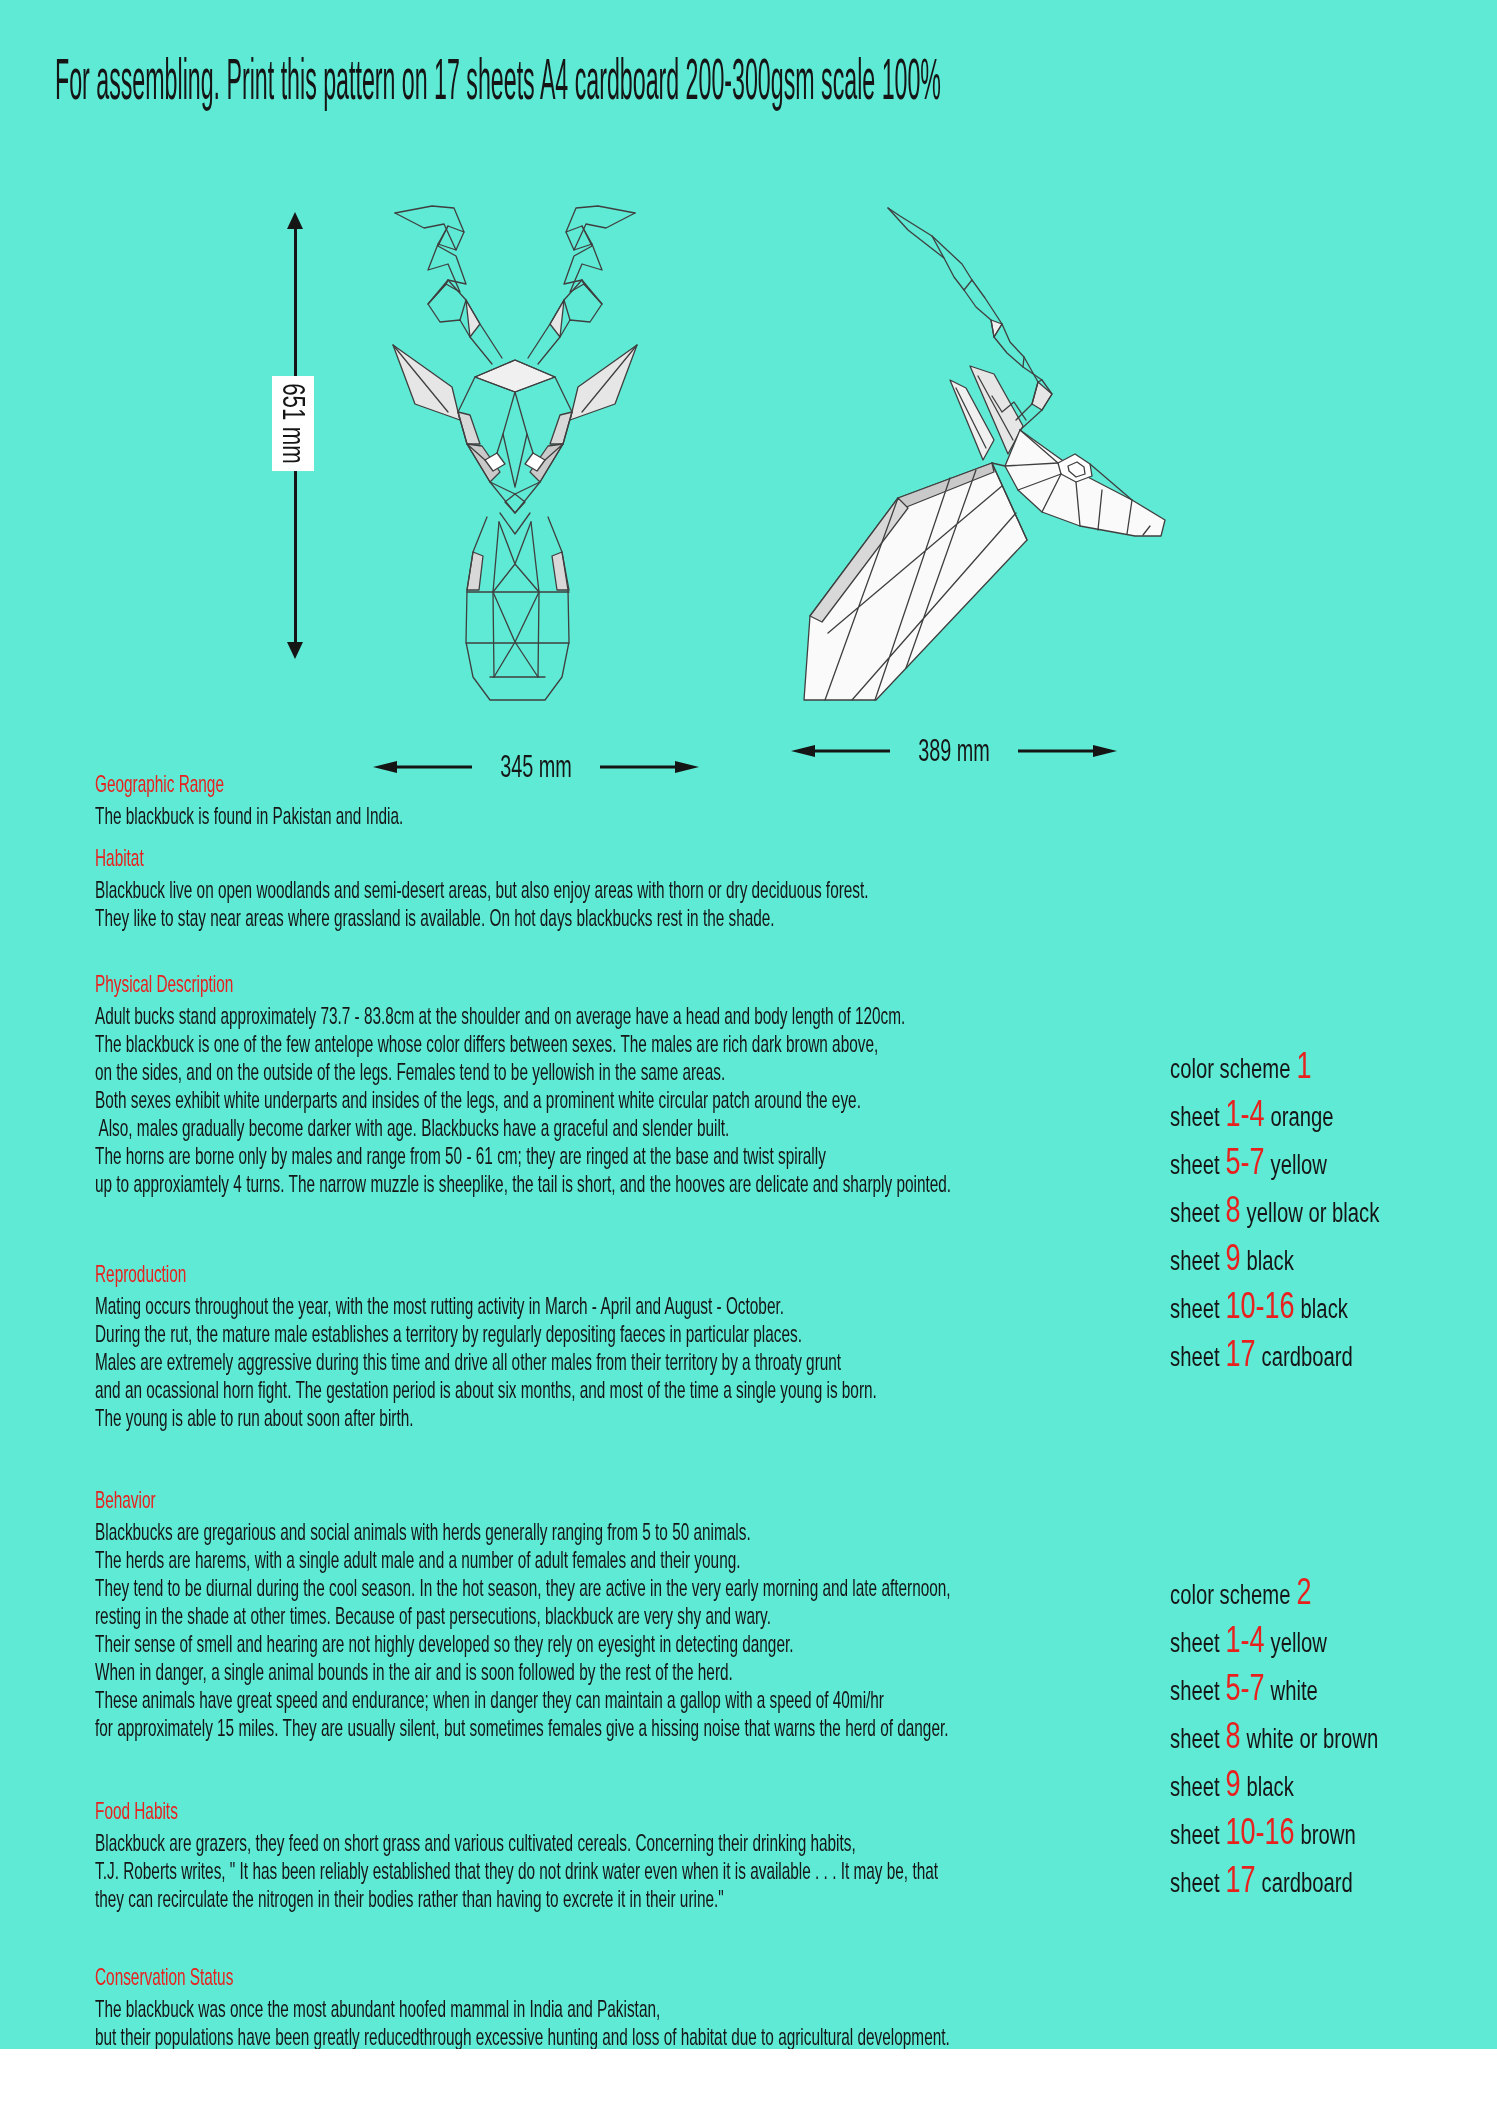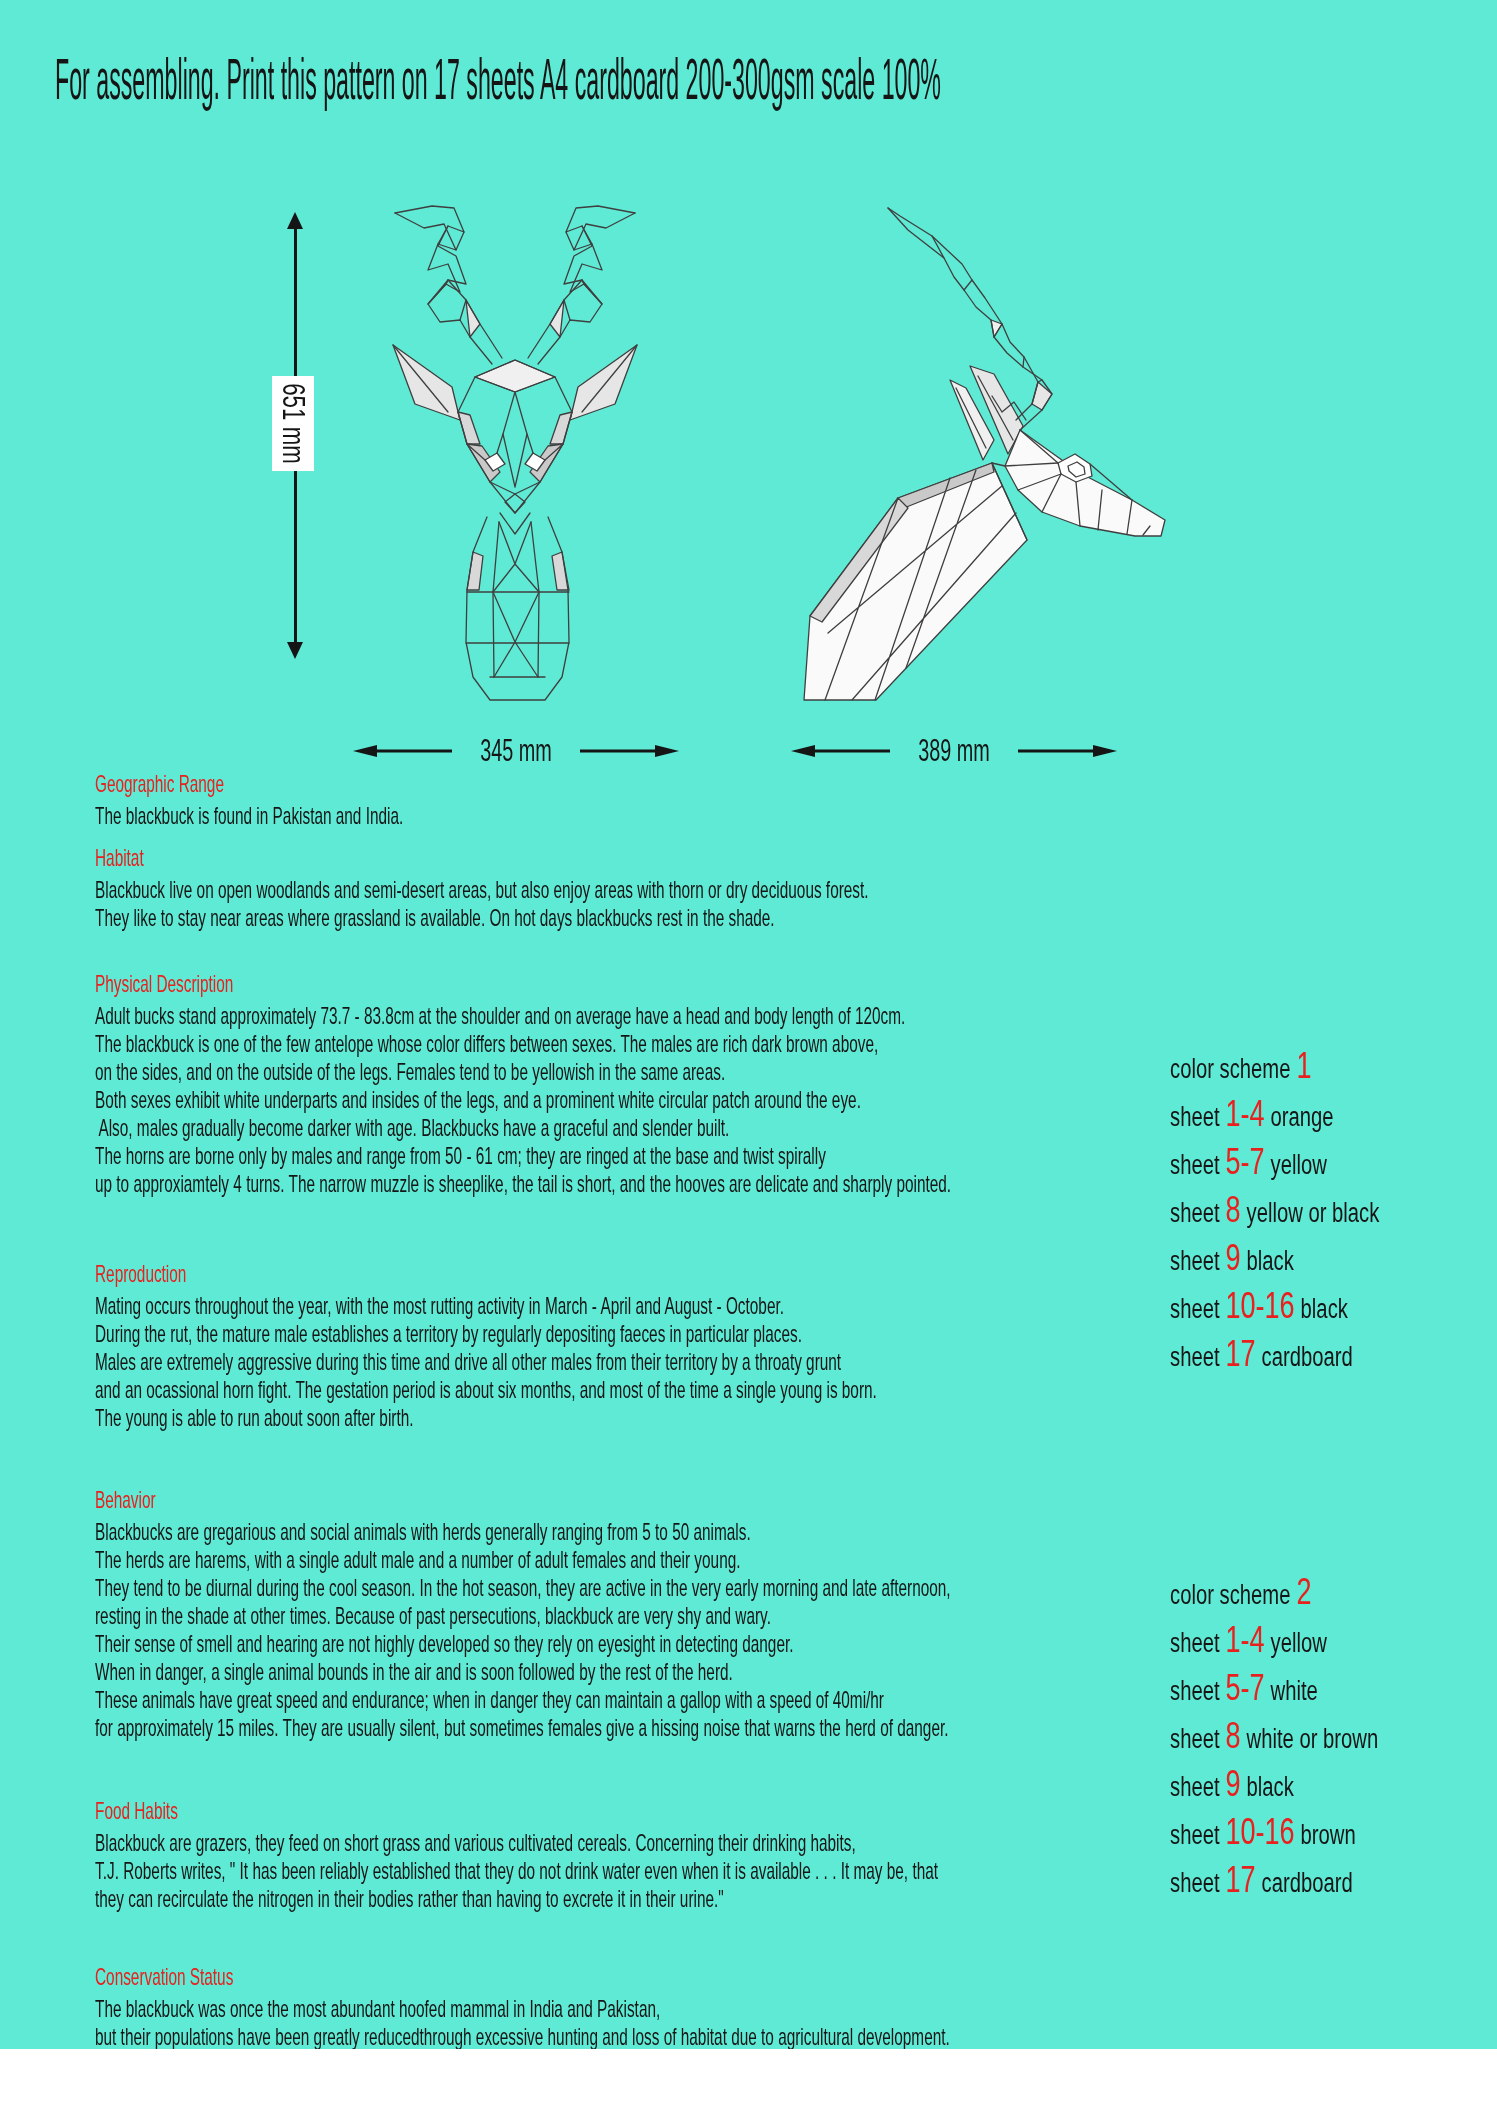--- a/index.html
+++ b/index.html
@@ -14,21 +14,21 @@
   
   .v-line{position:absolute;left:294px;top:228px;width:3px;height:414px;background:var(--ink);}
   .varr{position:absolute;width:0;height:0;border-left:8px solid transparent;border-right:8px solid transparent;}
   .varr.top{left:287px;top:212px;border-bottom:17px solid var(--ink);}
   .varr.bot{left:287px;top:642px;border-top:17px solid var(--ink);}
   .v-label{position:absolute;left:272px;top:376px;background:#fff;writing-mode:vertical-rl;
            font-size:31px;transform:scale(1,0.72);transform-origin:50% 0;padding:10px 3px;white-space:nowrap;}
 
   
   .hdim{position:absolute;top:733px;display:flex;align-items:center;gap:6px;}
-  #dim-front{left:352px;}
+  #dim-front{left:372px;margin-top:16px;}
   #dim-side{left:790px;}
   .dlabel{font-size:31px;white-space:nowrap;transform:scaleX(0.64);padding:0 2px;}
 
   
   .front-view{position:absolute;left:320px;top:172px;}
   .side-view{position:absolute;left:780px;top:168px;}
   .mesh path,.mesh polygon,.mesh polyline{stroke:#3f3f3f;stroke-width:1.3;fill:none;
       stroke-linejoin:round;stroke-linecap:round;}
   .mesh .f0{fill:#ffffff;} .mesh .f1{fill:#f0f0f0;} .mesh .f2{fill:#e6e6e6;}
   .mesh .f3{fill:#d8d8d8;} .mesh .f4{fill:#c9c9c9;} .mesh .f5{fill:#fafafa;}

